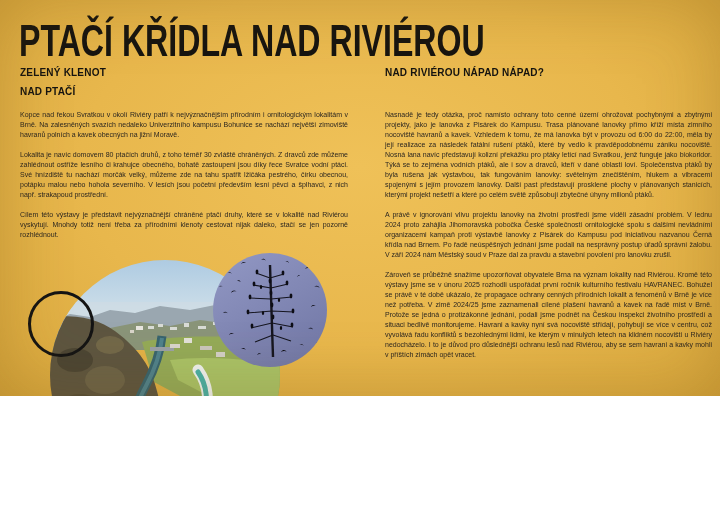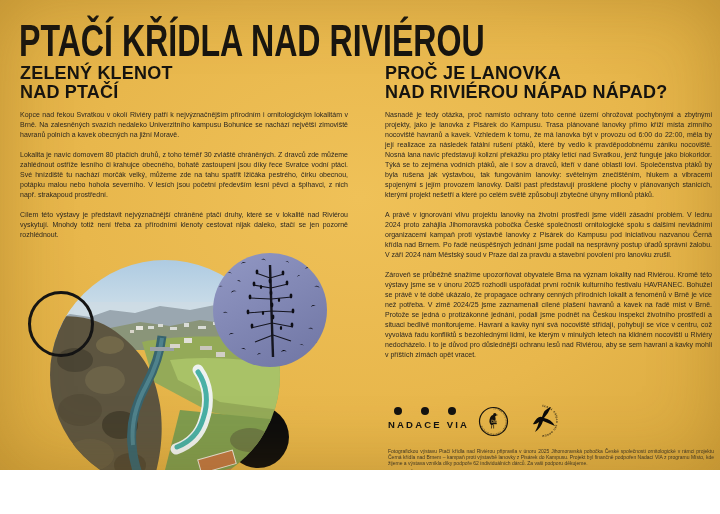--- a/index.html
+++ b/index.html
@@ -1,38 +1,38 @@
 <!DOCTYPE html>
 <html><head>
 <meta charset="utf-8">
 <style>
   html,body{margin:0;padding:0;}
   .poster{
     position:relative;
-    width:720px;height:470px;
+    width:720px;height:396px;
     overflow:hidden;
     background:radial-gradient(ellipse at 50% 42%, #efc158 0%, #e8b74c 55%, #d8a83e 100%);
     font-family:"Liberation Sans", sans-serif;
     color:#27221a;
   }
   .vignette{
     position:absolute;inset:0;pointer-events:none;
     box-shadow:inset 0 0 70px rgba(120,80,10,0.28);
     z-index:50;
   }
   .title{
     position:absolute;left:19px;top:19px;
     font-size:44px;font-weight:bold;line-height:1;
     letter-spacing:0px;white-space:nowrap;
     transform:scale(0.73,1);transform-origin:0 0;
     color:#161410;
   }
   .colhead{
     position:absolute;top:64px;
-    font-size:18px;font-weight:bold;line-height:18.5px;
+    font-size:10px;font-weight:bold;line-height:18.5px;
     color:#161410;letter-spacing:0.2px;
   }
   .colhead.left{left:20px;}
   .colhead.right{left:385px;}
   .bodycol{
     position:absolute;top:110px;
     font-size:7px;line-height:10px;
     text-align:justify;color:#2b2620;
   }
   .bodycol.left{left:20px;width:328px;}
@@ -82,21 +82,20 @@
 <div class="poster">
 
   <div class="title">PTAČÍ KŘÍDLA NAD RIVIÉROU</div>
 
   <div class="colhead left">
     <div>ZELENÝ KLENOT</div>
     <div>NAD PTAČÍ</div>
   </div>
 
   <div class="colhead right">
-    <div>PROČ JE LANOVKA</div>
     <div>NAD RIVIÉROU NÁPAD NÁPAD?</div>
   </div>
 
   <div class="bodycol left">
     <p>Kopce nad řekou Svratkou v okolí Riviéry patří k nejvýznačnějším přírodním i ornitologickým lokalitám v Brně. Na zalesněných svazích nedaleko Univerzitního kampusu Bohunice se nachází největší zimoviště havranů polních a kavek obecných na jižní Moravě.</p>
     <p>Lokalita je navíc domovem 80 ptačích druhů, z toho téměř 30 zvláště chráněných. Z dravců zde můžeme zahlédnout ostříže lesního či krahujce obecného, bohatě zastoupeni jsou díky řece Svratce vodní ptáci. Své hnízdiště tu nachází morčák velký, můžeme zde na tahu spatřit lžičáka pestrého, čírku obecnou, potápku malou nebo hohola severního. V lesích jsou početní především lesní pěvci a šplhavci, z nich např. strakapoud prostřední.</p>
     <p>Cílem této výstavy je představit nejvýznačnější chráněné ptačí druhy, které se v lokalitě nad Riviérou vyskytují. Mnohdy totiž není třeba za přírodními klenoty cestovat nijak daleko, stačí se jen pozorně rozhlédnout.</p>
   </div>
 
   <div class="bodycol right">

